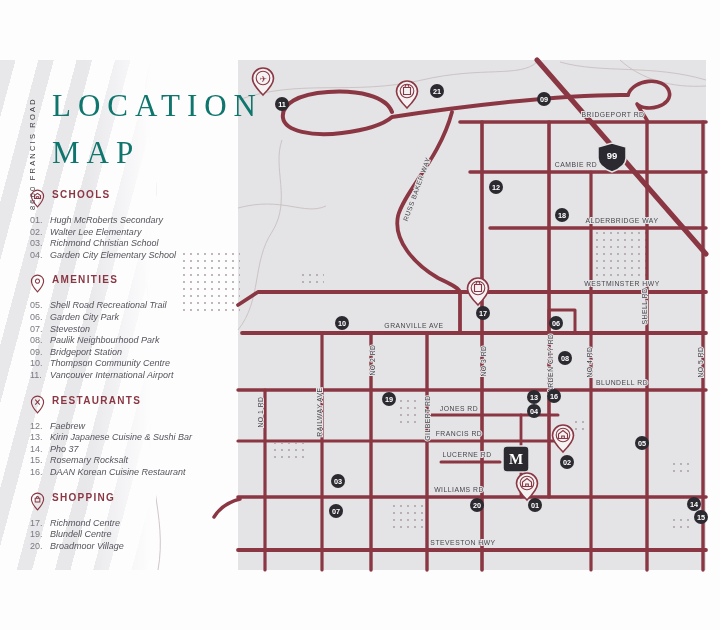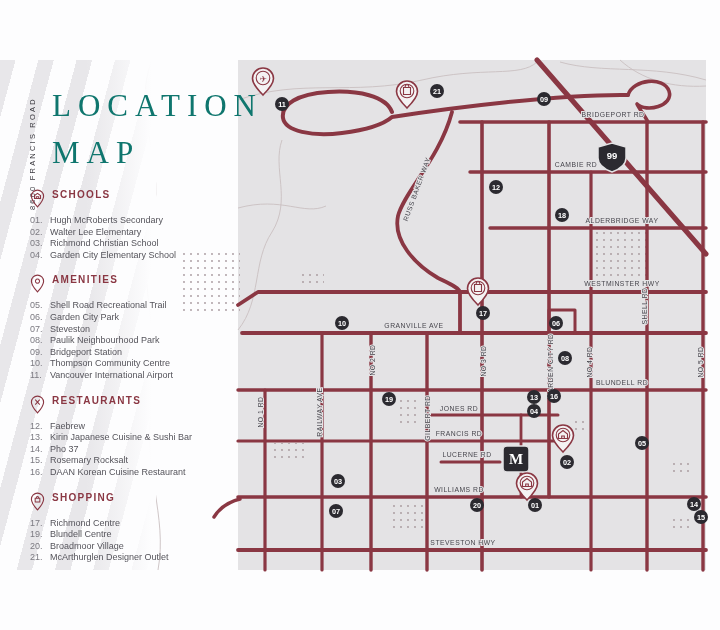--- a/index.html
+++ b/index.html
@@ -14,21 +14,21 @@
           transform:rotate(180deg);font-size:7.5px;letter-spacing:2.2px;color:#3a393f;}
   .title{position:absolute;left:52px;top:82px;font-family:"Liberation Serif",serif;
          font-size:31px;letter-spacing:7px;color:#0f766e;line-height:47px;font-weight:500;}
   .legend{position:absolute;left:30px;top:189px;width:208px;}
   .legend-section{margin-bottom:13px;}
   .legend-header{display:flex;align-items:flex-start;margin-bottom:7px;}
   .legend-header .hicon{width:15px;height:19px;margin-right:7px;flex:0 0 auto;}
   .legend-header .htext{font-size:10px;font-weight:bold;letter-spacing:1.3px;color:#8a3743;}
   .legend-item{display:flex;font-size:9px;line-height:11.6px;color:#55545b;justify-content:space-between;}
   .legend-item .num{width:20px;color:#7b7a81;flex:0 0 auto;}
-  .legend-item .nm{flex:1;}
+  .legend-item .nm{flex:1;font-style:italic;}
   .rlabel{font:6.8px "Liberation Sans",sans-serif;fill:#46454c;letter-spacing:.5px;
           paint-order:stroke;stroke:#e4e3e5;stroke-width:2px;}
   .bnum{font:bold 7.3px "Liberation Sans",sans-serif;fill:#ffffff;}
   .shield-num{font:bold 9.5px "Liberation Sans",sans-serif;fill:#ffffff;}
   .site-m{font:bold 15px "Liberation Serif",serif;fill:#ffffff;}
 </style>
 </head>
 <body>
 
 <div class="page">
@@ -359,20 +359,16 @@
           <span class="nm">Richmond Centre</span>
         </div>
         <div class="legend-item">
           <span class="num">19.</span>
           <span class="nm">Blundell Centre</span>
         </div>
         <div class="legend-item">
           <span class="num">20.</span>
           <span class="nm">Broadmoor Village</span>
         </div>
-        <div class="legend-item">
-          <span class="num">21.</span>
-          <span class="nm">McArthurglen Designer Outlet</span>
-        </div>
       </div>
     </div>
 
 </div>
 
 </body></html>

